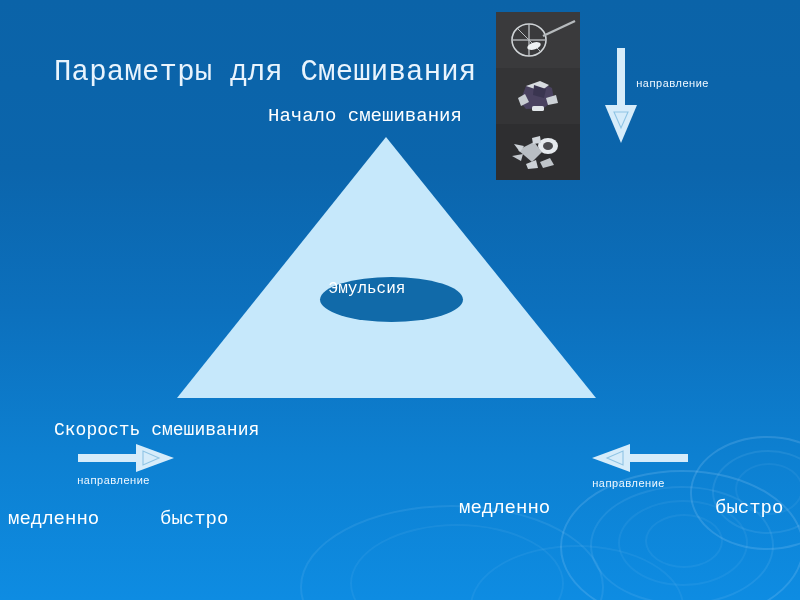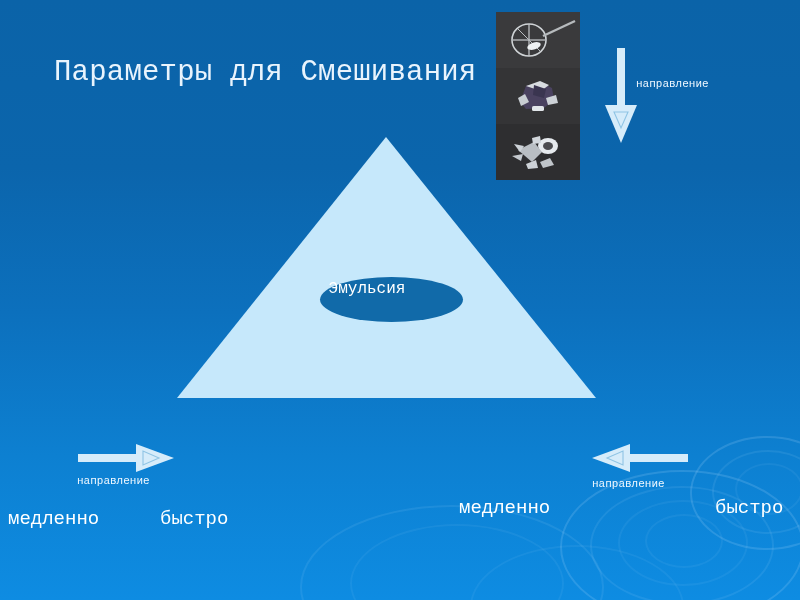--- a/index.html
+++ b/index.html
@@ -153,20 +153,21 @@
     <div class="ring faint" style="left:645px; top:514px; width:74px;  height:50px;  border-width:2px;"></div>
     <div class="ring soft" style="left:300px; top:505px; width:300px; height:160px; border-width:2px;"></div>
     <div class="ring faint" style="left:350px; top:524px; width:210px; height:115px; border-width:2px;"></div>
     <div class="ring" style="left:690px; top:436px; width:150px; height:110px; border-width:2px;"></div>
     <div class="ring soft" style="left:712px; top:450px; width:108px; height:80px;  border-width:2px;"></div>
     <div class="ring faint" style="left:735px; top:463px; width:64px;  height:48px;  border-width:2px;"></div>
     <div class="ring faint" style="left:470px; top:545px; width:210px; height:120px; border-width:2px;"></div>
   </div>
 
   <div class="title-main">Параметры для Смешивания</div>
+  <div class="title-sub">Начало смешивания</div>
 
   <div class="triangle">
     <svg viewBox="0 0 419 261" preserveAspectRatio="none" aria-hidden="true">
       <polygon points="209,0 419,261 0,261" fill="#c6e8fb"></polygon>
     </svg>
   </div>
 
   <div class="ellipse"></div>
   <div class="ellipse-label">Эмульсия</div>
 
@@ -207,20 +208,21 @@
 
   <div class="arrow arrow-down">
     <svg width="34" height="95" viewBox="0 0 34 95" aria-hidden="true">
       <rect x="13" y="0" width="8" height="60" fill="#d6ecfa"></rect>
       <polygon points="1,57 33,57 17,95" fill="#d6ecfa"></polygon>
       <polygon points="10,64 24,64 17,80" fill="none" stroke="#8fc4e4" stroke-width="1.1"></polygon>
     </svg>
   </div>
   <div class="lbl lbl-dir dir-top">направление</div>
 
+  <div class="lbl lbl-head head-left">Скорость смешивания</div>
   <div class="arrow arrow-right">
     <svg width="96" height="30" viewBox="0 0 96 30" aria-hidden="true">
       <rect x="0" y="11" width="62" height="8" fill="#d6ecfa"></rect>
       <polygon points="58,1 58,29 96,15" fill="#d6ecfa"></polygon>
       <polygon points="65,8 65,22 81,15" fill="none" stroke="#8fc4e4" stroke-width="1.1"></polygon>
     </svg>
   </div>
   <div class="lbl lbl-dir dir-left">направление</div>
   <div class="lbl lbl-scale slow-left">медленно</div>
   <div class="lbl lbl-scale fast-left">быстро</div>

